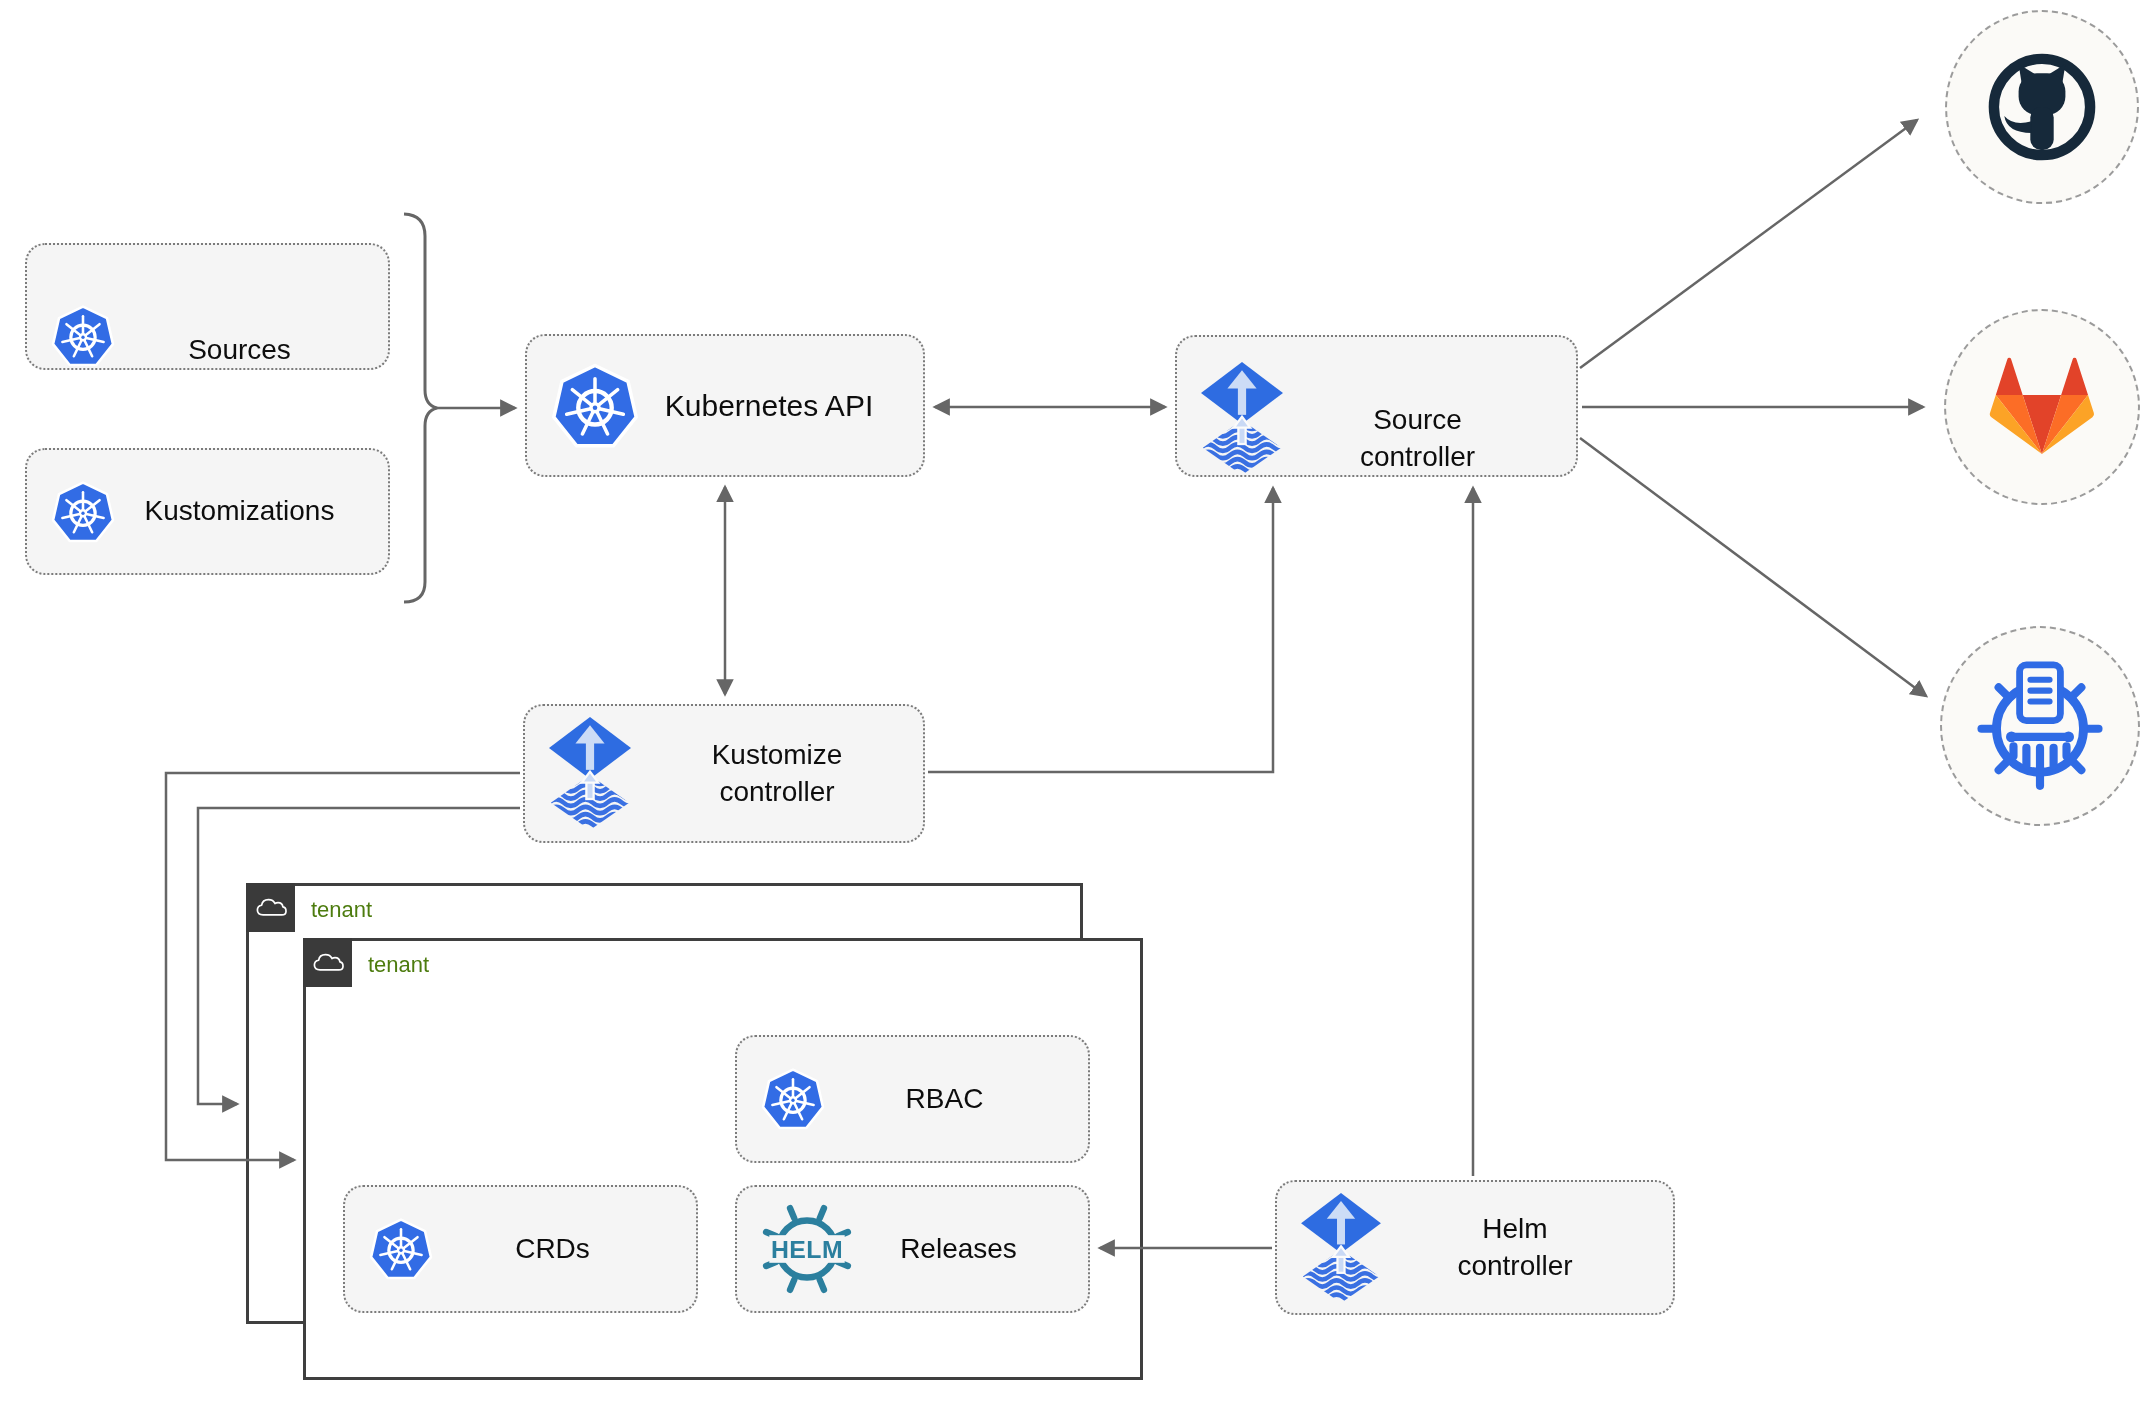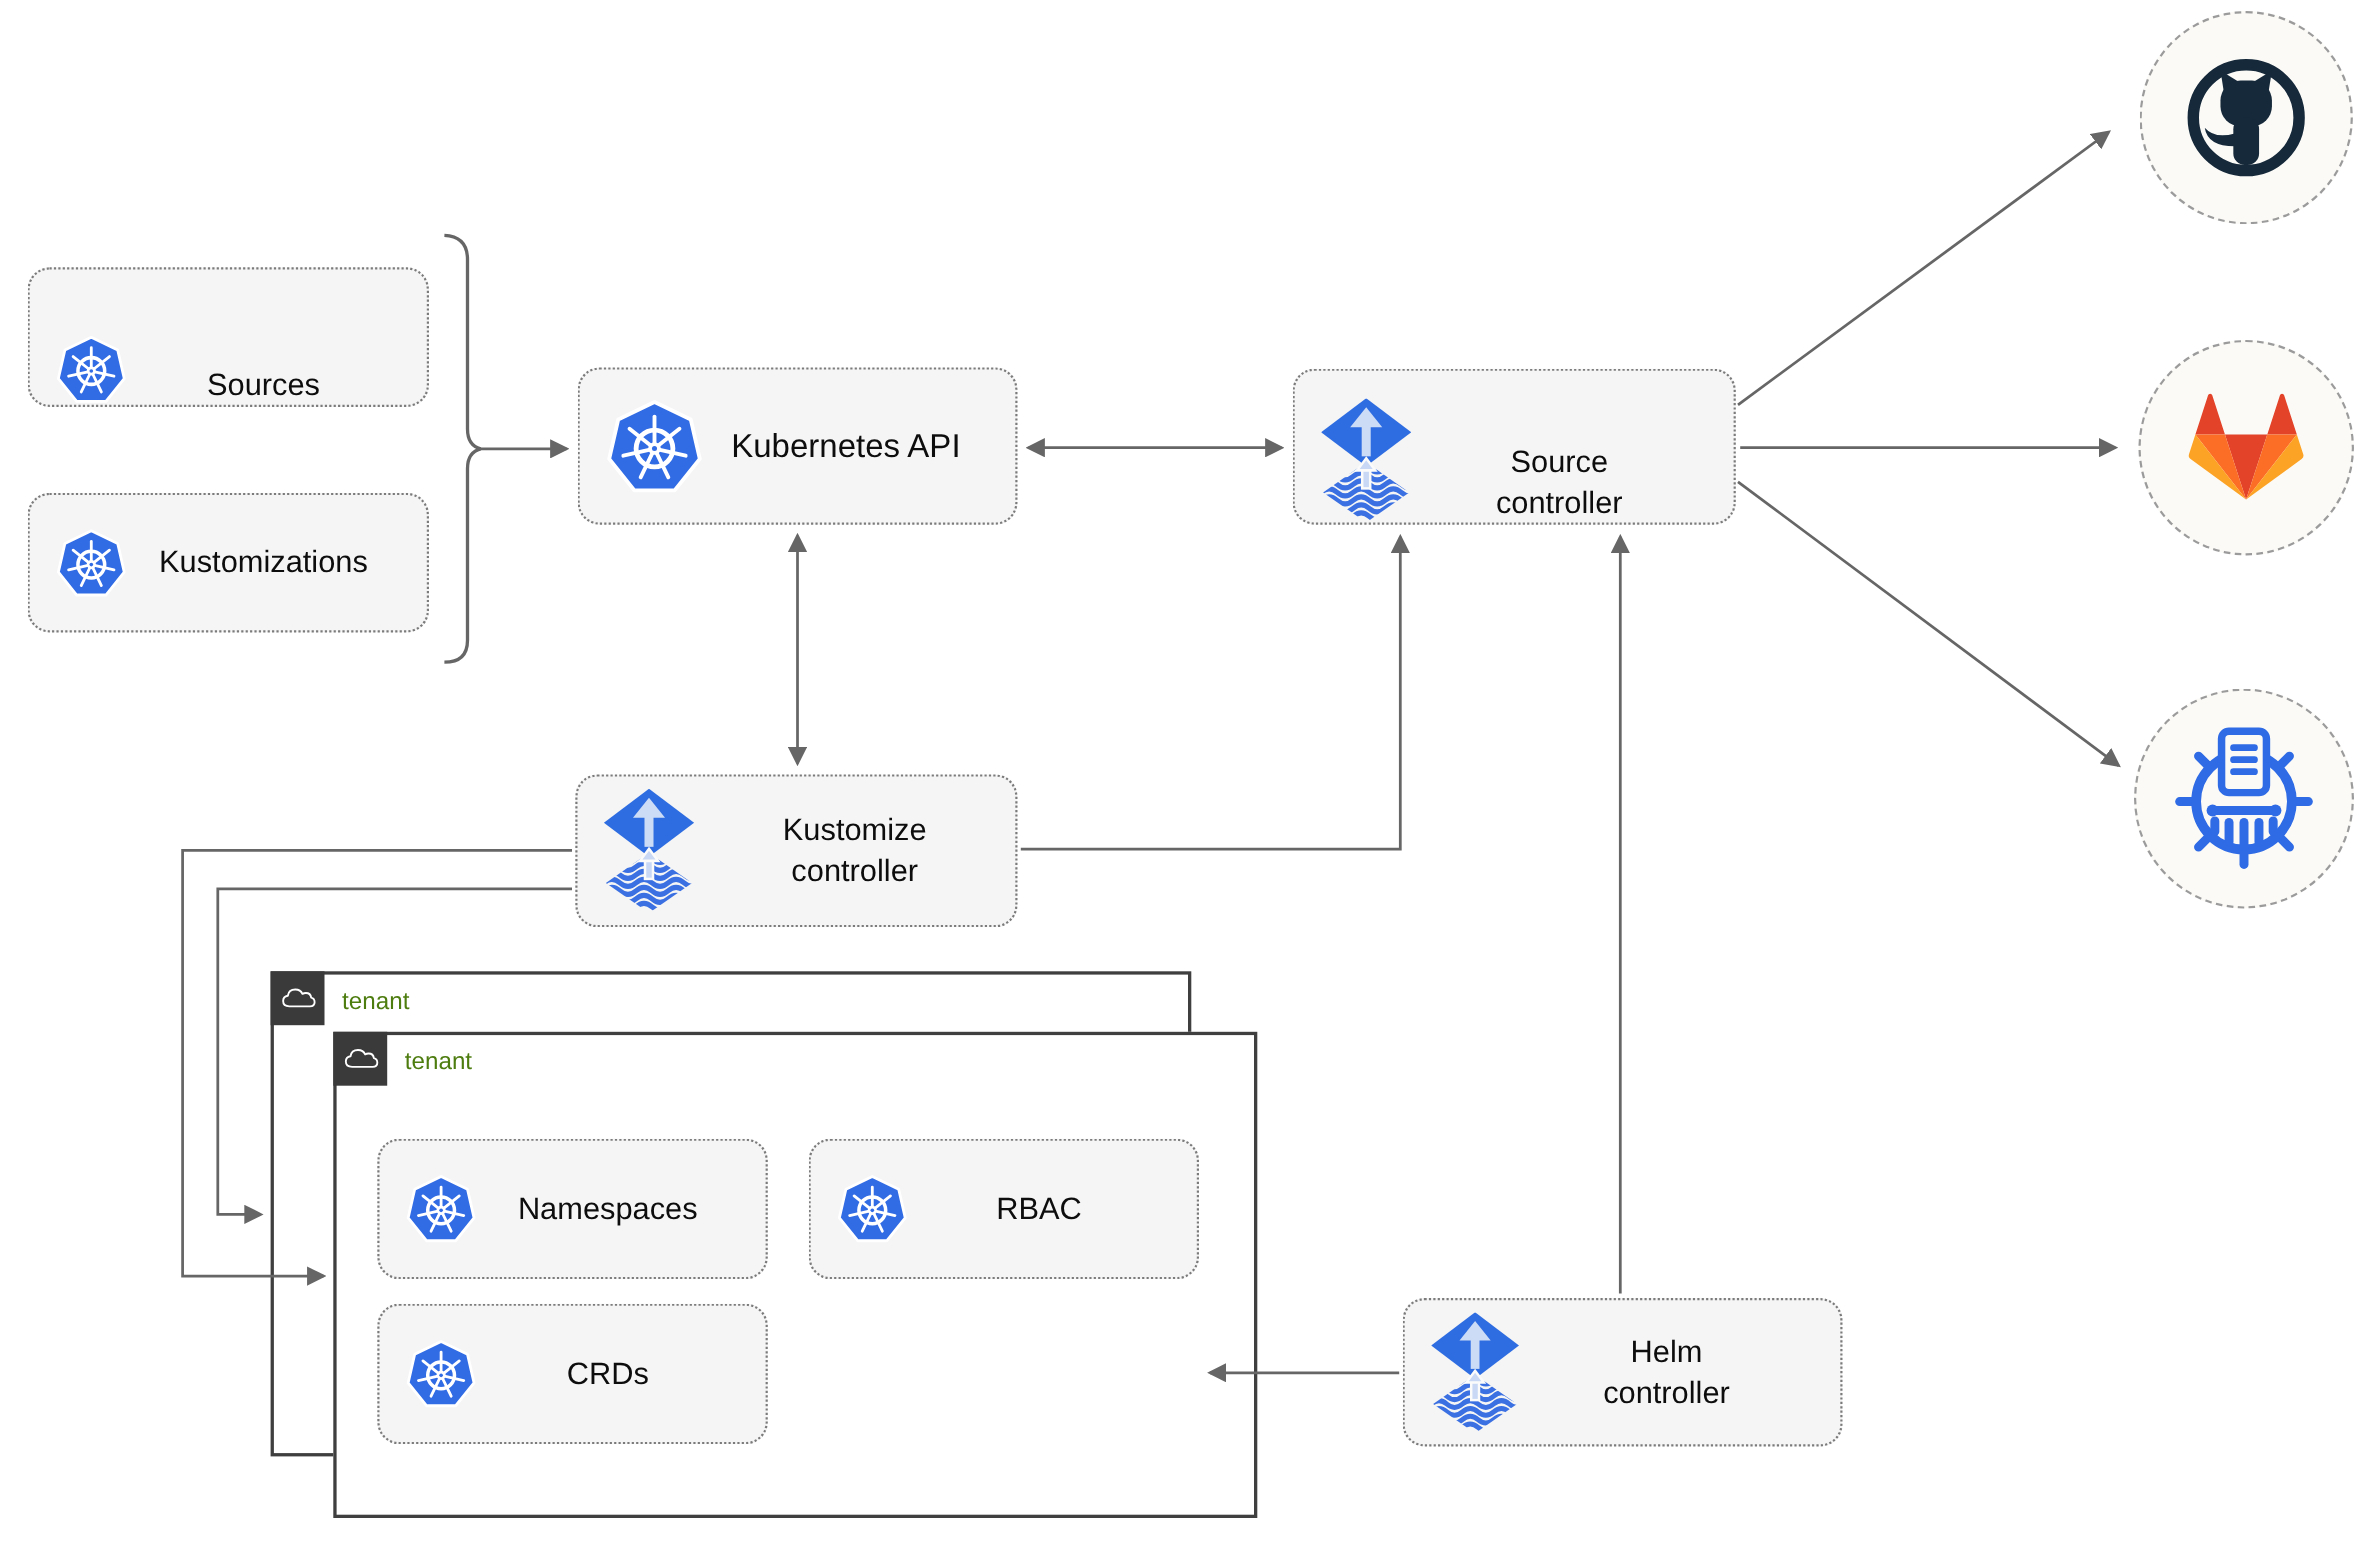--- a/index.html
+++ b/index.html
@@ -245,47 +245,47 @@
       <svg width="80" height="110">
           <use href="#flux"></use>
         </svg>
       </span>
     <span class="lbl">
       <span>Helm</span><br>
       <span>controller</span>
     </span>
   </div>
 
-  <div class="node inner" style="left:343px;top:1035px;width:355px;height:128px;">
+
+  <div class="node inner" style="left:735px;top:1035px;width:355px;height:128px;">
     <span class="icon">
       <svg width="64" height="64">
           <use href="#k8s"></use>
         </svg>
       </span>
-    <span class="lbl">Namespaces</span>
-  </div>
-
-  <div class="node inner" style="left:735px;top:1035px;width:355px;height:128px;">
+    <span class="lbl">RBAC</span>
+  </div>
+
+  <div class="node inner" style="left:343px;top:1185px;width:355px;height:128px;justify-content:center;">
     <span class="icon">
       <svg width="64" height="64">
           <use href="#k8s"></use>
         </svg>
       </span>
-    <span class="lbl">RBAC</span>
-  </div>
-
-  <div class="node inner" style="left:343px;top:1185px;width:355px;height:128px;justify-content:center;">
-    <span class="icon">
-      <svg width="64" height="64">
-          <use href="#k8s"></use>
-        </svg>
-      </span>
     <span class="lbl">CRDs</span>
   </div>
 
+  <div class="node inner" style="left:735px;top:1185px;width:355px;height:128px;">
+    <span class="icon">
+      <svg width="92" height="92">
+          <use href="#helmlogo"></use>
+        </svg>
+      </span>
+    <span class="lbl">Releases</span>
+  </div>
 
   <div class="circle" style="left:1945px;top:10px;width:194px;height:194px;">
     <svg width="130" height="130">
         <use href="#github"></use>
       </svg>
   </div>
 
   <div class="circle" style="left:1944px;top:309px;width:196px;height:196px;">
     <svg width="126" height="110">
         <use href="#gitlab"></use>

